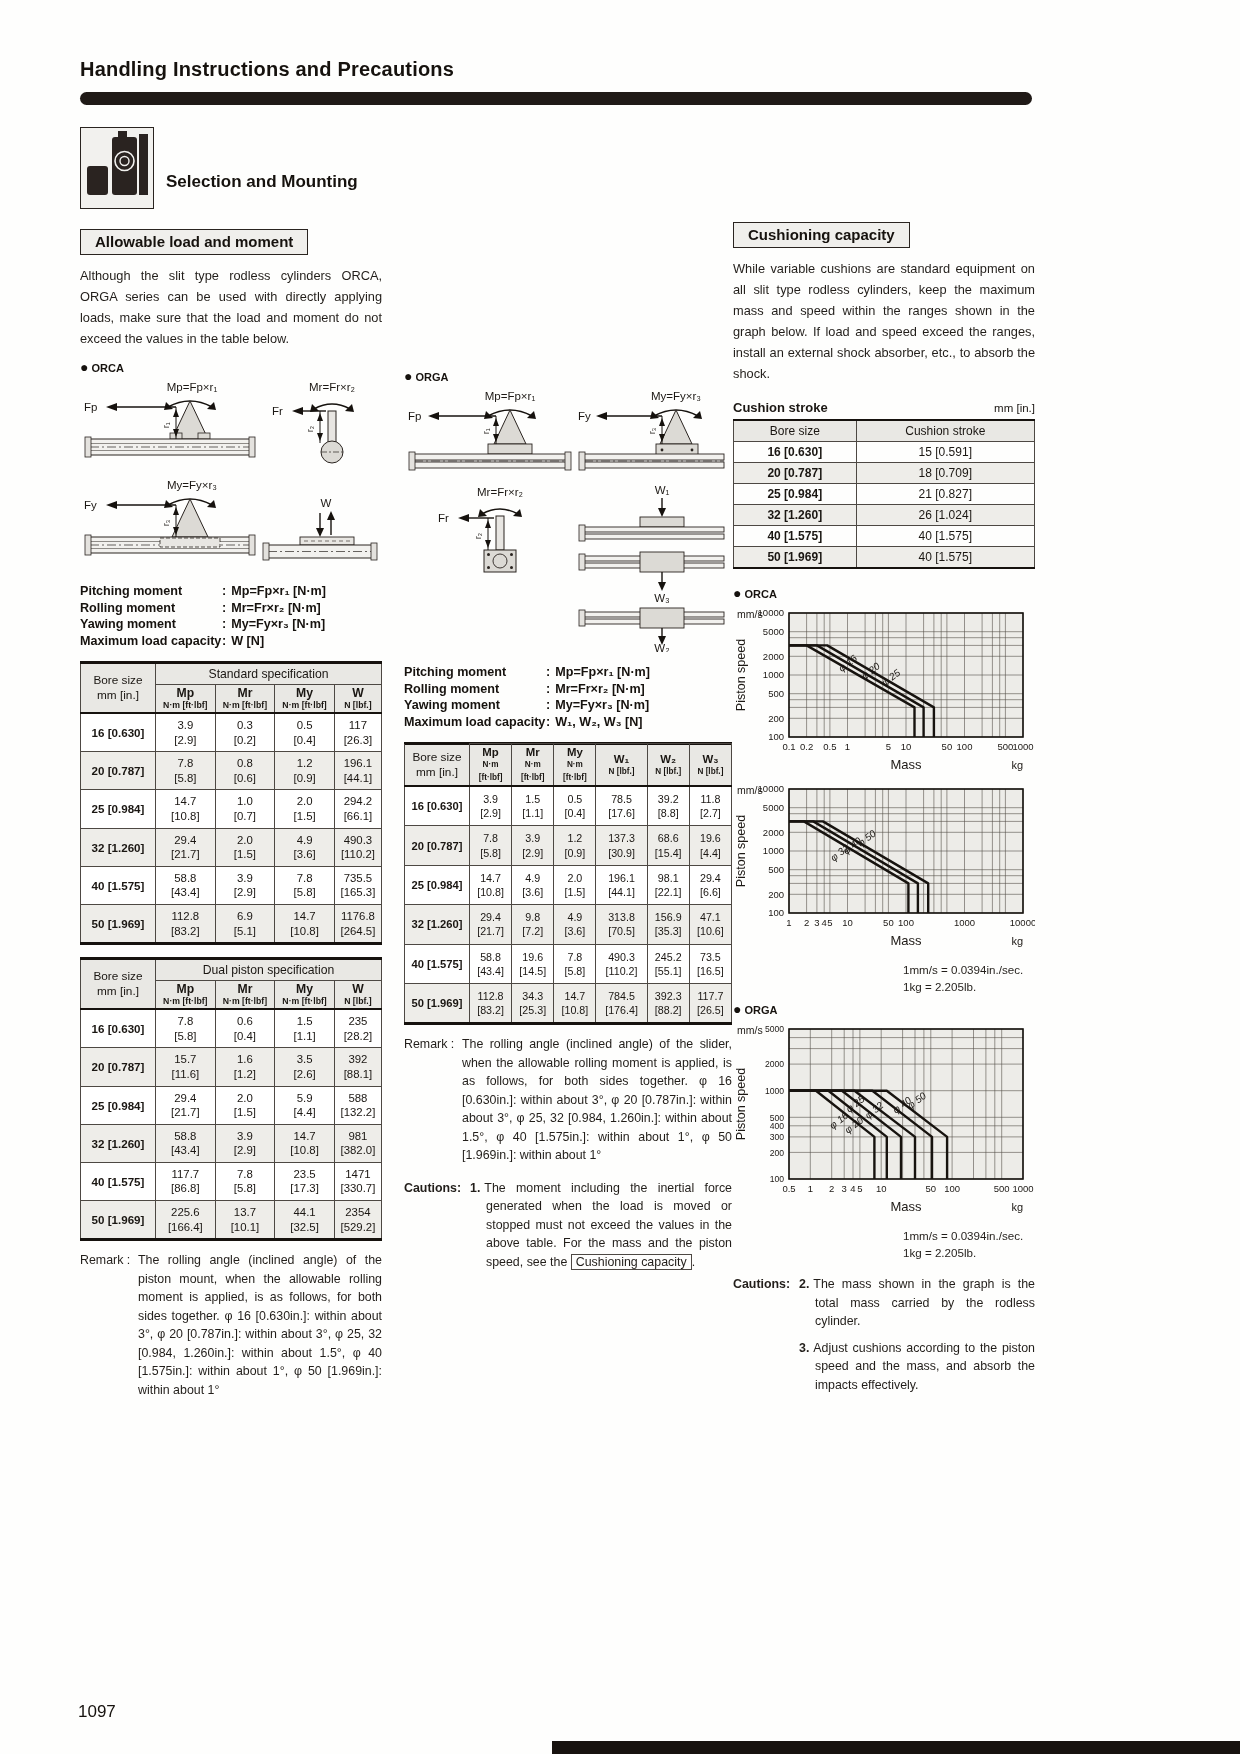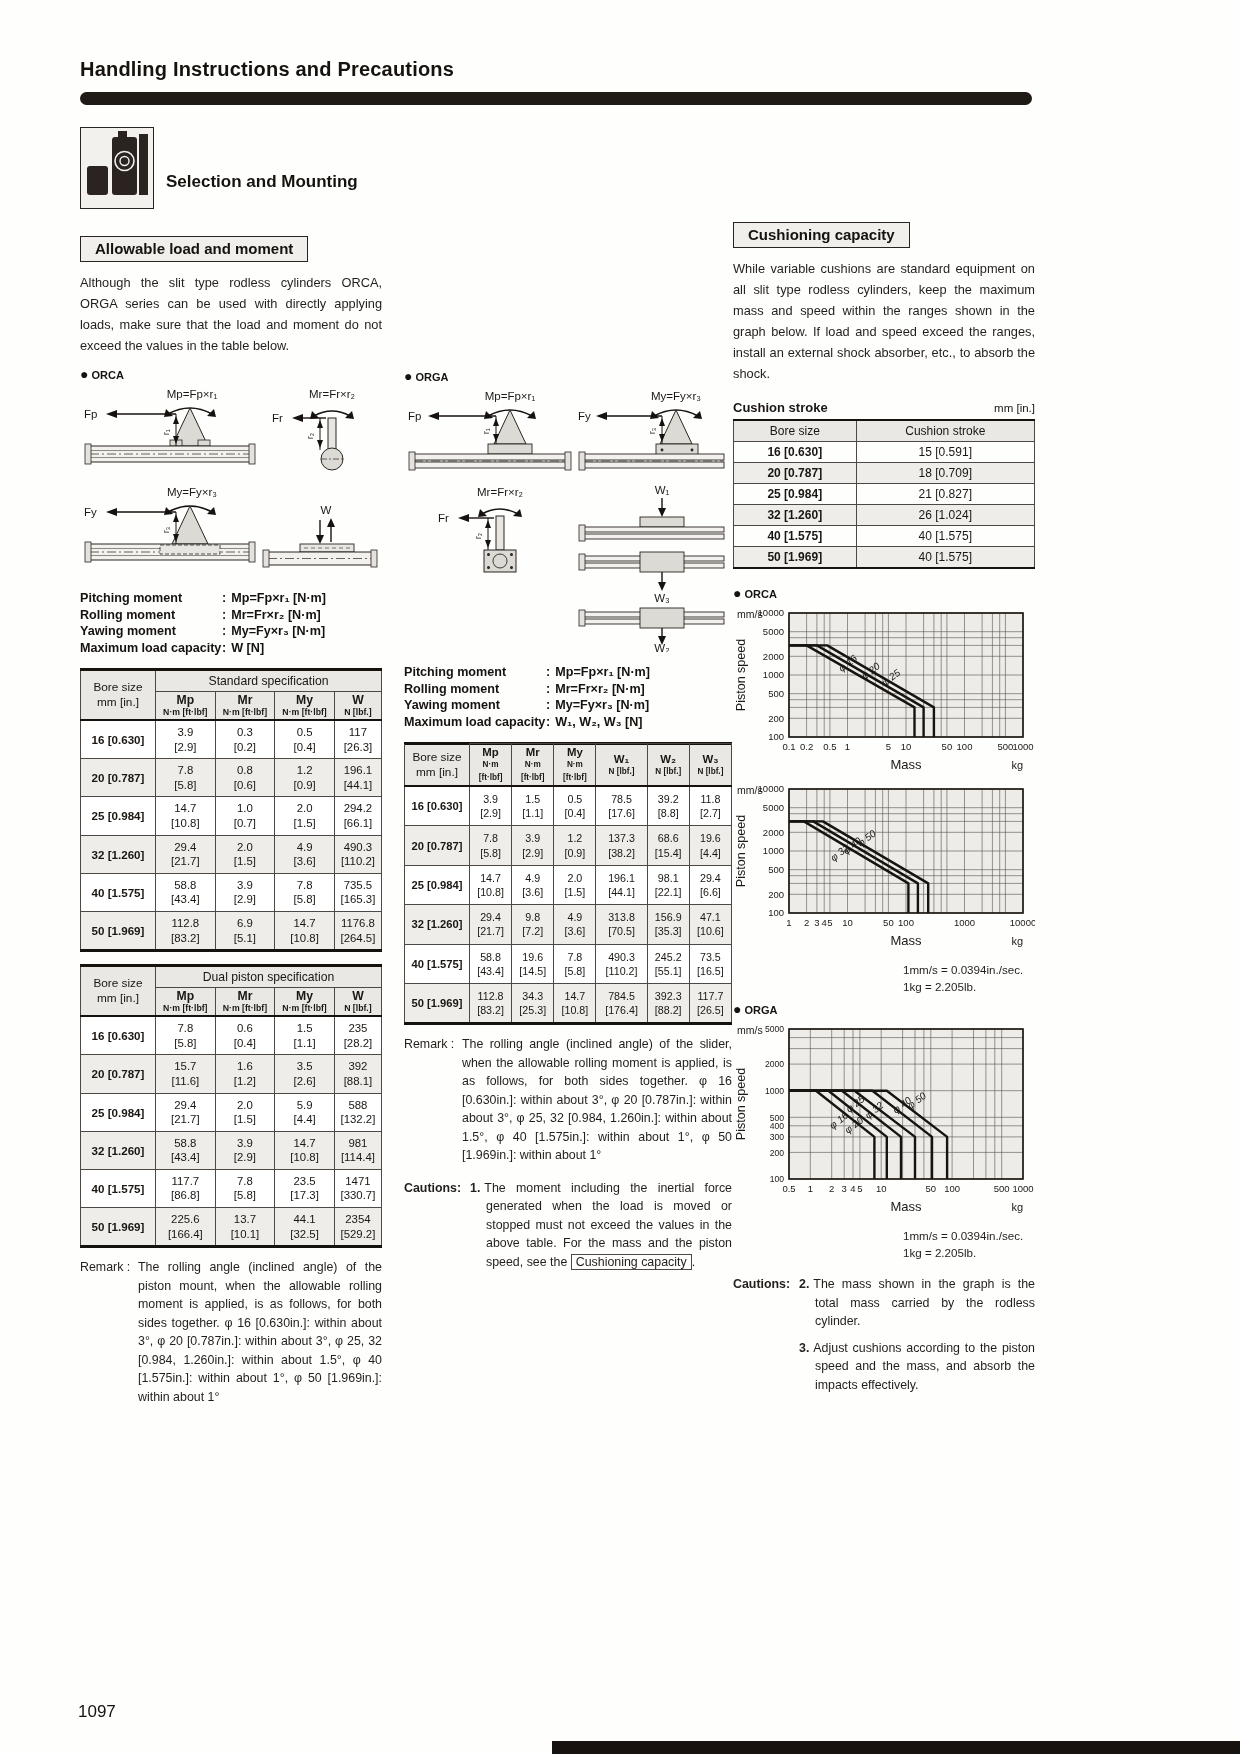--- a/index.html
+++ b/index.html
@@ -9,21 +9,21 @@
   
   .doc-title{position:absolute;left:80px;top:58px;font-size:20px;font-weight:bold;letter-spacing:.2px;color:#16120e;}
   .title-rule{position:absolute;left:80px;top:92px;width:952px;height:13px;background:#201a17;border-radius:7px 7px 7px 7px;}
   .icon-box{position:absolute;left:80px;top:127px;width:72px;height:80px;border:1.5px solid #2a2420;background:#f2f1ee;}
   .section-title{position:absolute;left:166px;top:172px;font-size:17px;font-weight:bold;color:#16120e;}
 
   
   .hbox{display:inline-block;border:1.5px solid #2a2420;background:#f0efec;padding:3px 14px 4px 14px;font-size:15px;font-weight:bold;color:#16120e;}
 
   
-  .col-left{position:absolute;left:80px;top:236px;width:302px;}
+  .col-left{position:absolute;left:80px;top:229px;width:302px;}
   .col-mid{position:absolute;left:404px;top:358px;width:328px;}
   .col-right{position:absolute;left:733px;top:222px;width:302px;}
 
   .intro{margin-top:10px;font-size:12.8px;line-height:21px;text-align:justify;color:#221e1a;}
   .series-h{font-size:11px;font-weight:bold;margin:10px 0 4px 0;color:#16120e;}
   .series-h::before{content:"●";margin-right:3px;font-size:14px;}
 
   
   .dgrid{display:flex;flex-wrap:wrap;}
   .dg{position:relative;}
@@ -301,21 +301,21 @@
               <td>29.4<br><span class="sub">[21.7]</span></td>
               <td>2.0<br><span class="sub">[1.5]</span></td>
               <td>5.9<br><span class="sub">[4.4]</span></td>
               <td>588<br><span class="sub">[132.2]</span></td>
             </tr>
             <tr class="alt">
               <th class="boreval">32 [1.260]</th>
               <td>58.8<br><span class="sub">[43.4]</span></td>
               <td>3.9<br><span class="sub">[2.9]</span></td>
               <td>14.7<br><span class="sub">[10.8]</span></td>
-              <td>981<br><span class="sub">[114.4]</span></td>
+              <td>981<br><span class="sub">[382.0]</span></td>
             </tr>
             <tr class="">
               <th class="boreval">40 [1.575]</th>
               <td>117.7<br><span class="sub">[86.8]</span></td>
               <td>7.8<br><span class="sub">[5.8]</span></td>
               <td>23.5<br><span class="sub">[17.3]</span></td>
               <td>1471<br><span class="sub">[330.7]</span></td>
             </tr>
             <tr class="alt">
               <th class="boreval">50 [1.969]</th>
@@ -468,21 +468,21 @@
               <td>0.5<br><span class="sub">[0.4]</span></td>
               <td>78.5<br><span class="sub">[17.6]</span></td>
               <td>39.2<br><span class="sub">[8.8]</span></td>
               <td>11.8<br><span class="sub">[2.7]</span></td>
             </tr>
             <tr class="alt">
               <th class="boreval">20 [0.787]</th>
               <td>7.8<br><span class="sub">[5.8]</span></td>
               <td>3.9<br><span class="sub">[2.9]</span></td>
               <td>1.2<br><span class="sub">[0.9]</span></td>
-              <td>137.3<br><span class="sub">[38.2]</span></td>
+              <td>137.3<br><span class="sub">[30.9]</span></td>
               <td>68.6<br><span class="sub">[15.4]</span></td>
               <td>19.6<br><span class="sub">[4.4]</span></td>
             </tr>
             <tr class="">
               <th class="boreval">25 [0.984]</th>
               <td>14.7<br><span class="sub">[10.8]</span></td>
               <td>4.9<br><span class="sub">[3.6]</span></td>
               <td>2.0<br><span class="sub">[1.5]</span></td>
               <td>196.1<br><span class="sub">[44.1]</span></td>
               <td>98.1<br><span class="sub">[22.1]</span></td>

